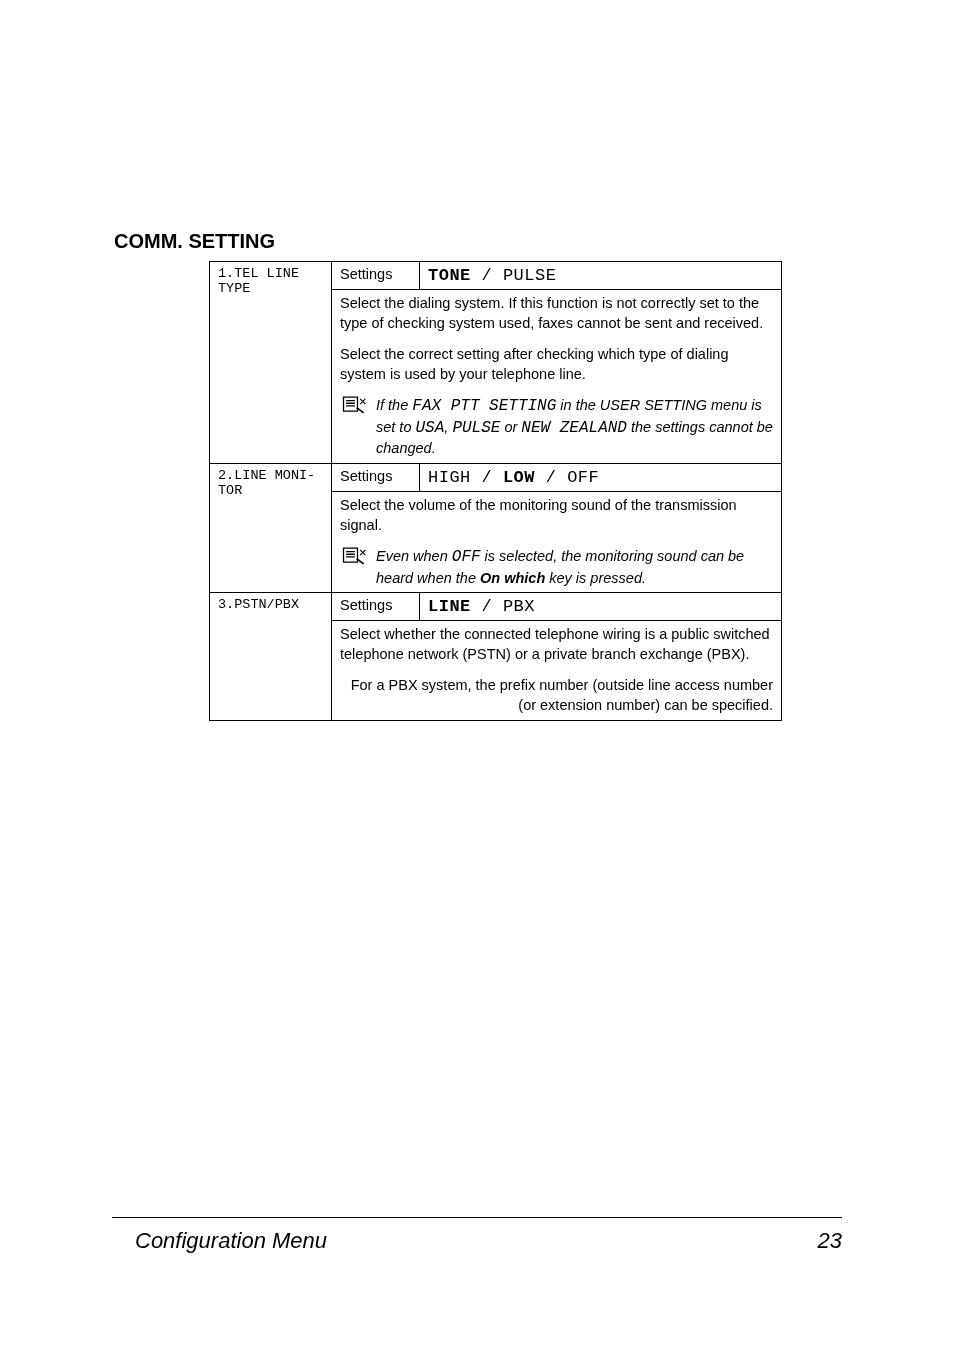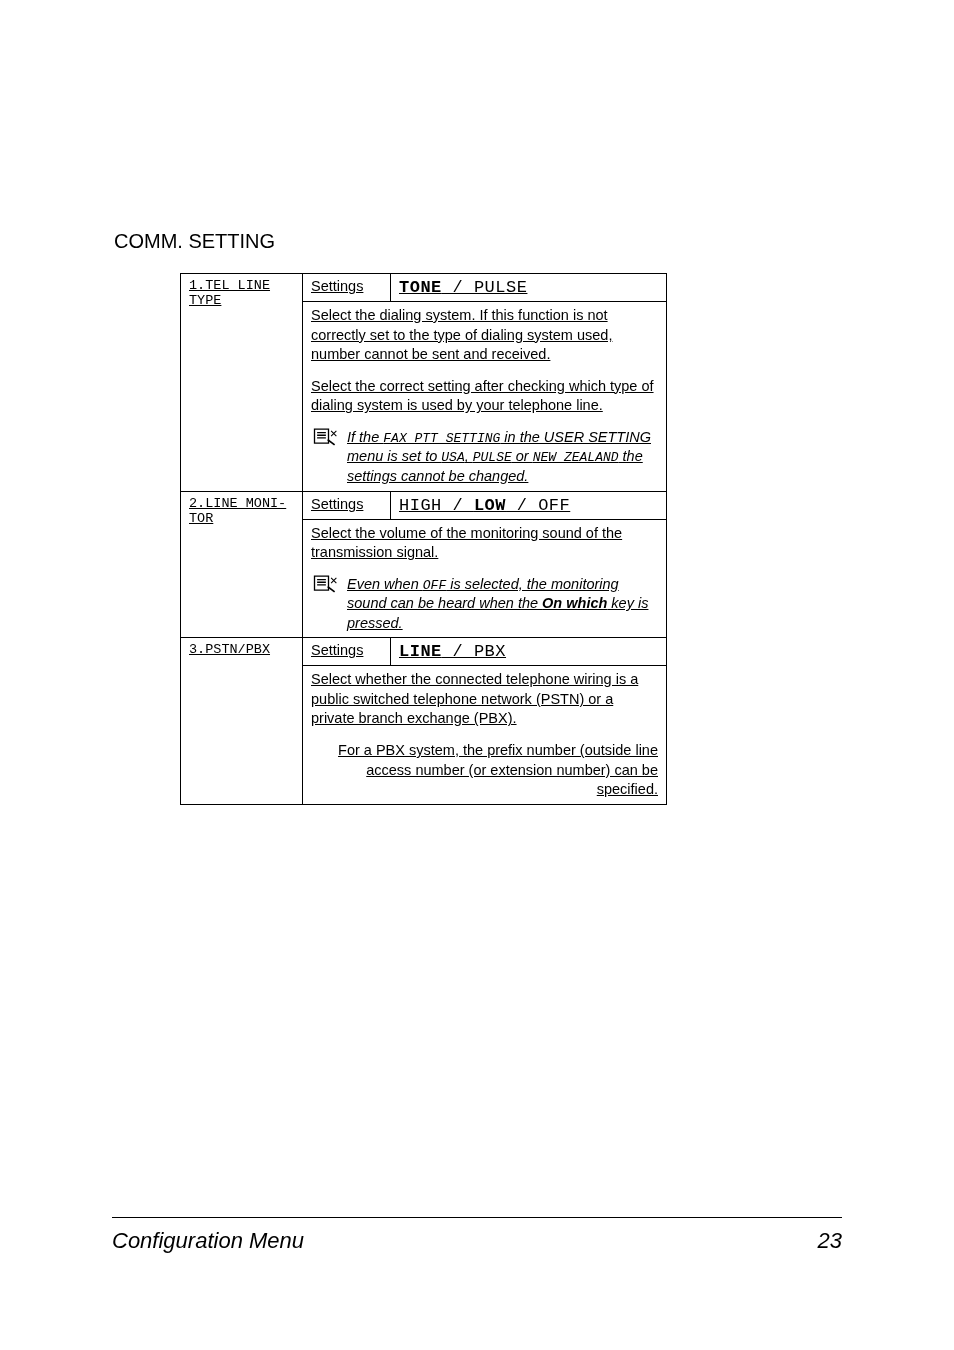--- a/index.html
+++ b/index.html
@@ -13,30 +13,29 @@
       background: #fff;
       font-family: Arial, Helvetica, sans-serif;
       color: #000;
       position: relative;
     }
     .page {
       padding: 230px 112px 0 112px;
     }
     .heading {
       font-size: 20px;
-      font-weight: normal;
-      margin-bottom: 20px;
+      font-weight: bold;
+      margin-bottom: 8px;
       margin-left: 2px;
     }
     .settings-table {
-      width: 487px;
-      margin-left: 68px;
+      width: 573px;
+      margin-left: 97px;
       border-collapse: collapse;
       font-size: 14.5px;
-      text-decoration: underline;
     }
     .settings-table td {
       border: 1px solid #000;
       padding: 4px 8px;
       vertical-align: top;
     }
     .name-col {
       width: 122px;
       font-family: "Courier New", Courier, monospace;
       font-size: 13.5px;
@@ -65,21 +64,21 @@
     }
     .description-cell p:last-child {
       margin-bottom: 0;
       text-align: right;
     }
     .bold {
       font-weight: bold;
     }
     .mono {
       font-family: "Courier New", Courier, monospace;
-      font-size: 13px;
+      font-size: 16px;
     }
     .note-block {
       position: relative;
       padding-left: 36px;
       font-style: italic;
       line-height: 1.35;
     }
     .note-icon {
       position: absolute;
       left: 0;
@@ -102,20 +101,21 @@
       margin-bottom: 10px;
     }
     .footer-row {
       display: flex;
       justify-content: space-between;
       align-items: baseline;
     }
     .footer-title {
       font-size: 22px;
       font-style: italic;
+      margin-left: 23px;
     }
     .footer-page {
       font-size: 22px;
       font-style: italic;
       margin-left: 44px;
     }
   </style>
 </head>
 <body>
 
@@ -127,21 +127,21 @@
     <tbody>
         <tr>
       <td class="name-col" rowspan="2">
         <span class="name-col-inner">1.TEL LINE TYPE</span>
       </td>
       <td class="settings-label-col">Settings</td>
       <td class="settings-value-col"><span class="bold">TONE</span> / PULSE</td>
     </tr>
     <tr>
       <td colspan="2" class="description-cell">
-        <p>Select the dialing system. If this function is not correctly set to the type of dialing system used, number cannot be sent and received.</p>
+        <p>Select the dialing system. If this function is not correctly set to the type of checking system used, faxes cannot be sent and received.</p>
         <p>Select the correct setting after checking which type of dialing system is used by your telephone line.</p>
         <div class="note-block">
           <span class="note-icon">
             <svg viewBox="0 0 32 24">
               <g fill="none" stroke="#000" stroke-width="1.5">
                 <path d="M4 3 L20 3 L20 19 L4 19 Z"></path>
                 <path d="M7 7 L17 7 M7 10 L17 10 M7 13 L17 13"></path>
                 <path d="M23 5 L29 11 M29 5 L23 11" stroke-width="1.2"></path>
                 <path d="M19 15 L27 21" stroke-width="2"></path>
               </g>

